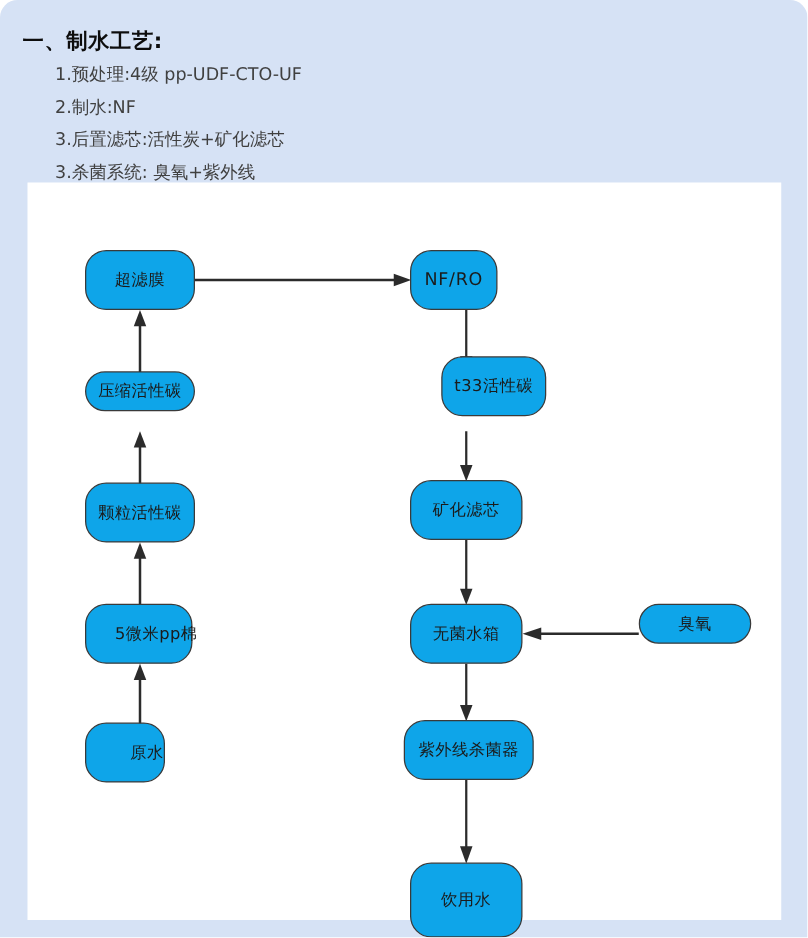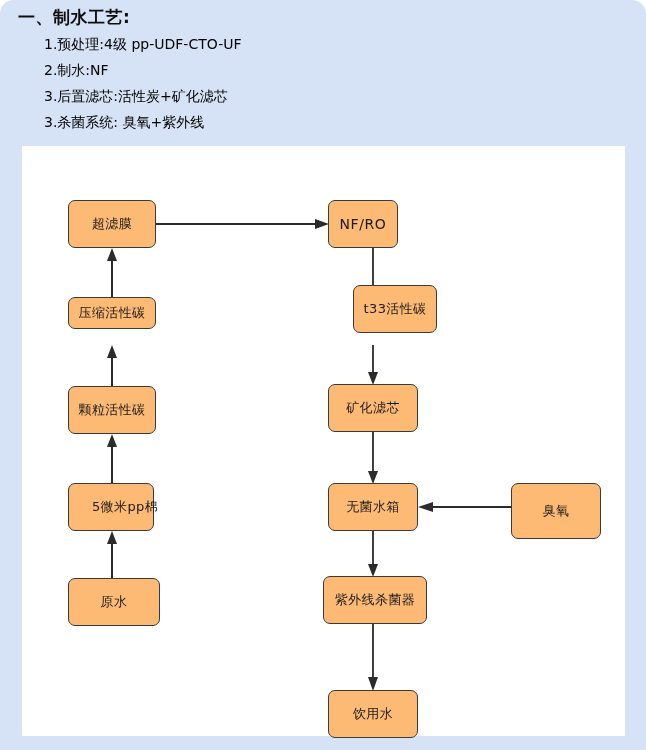--- a/index.html
+++ b/index.html
@@ -23,58 +23,58 @@
     border-top-right-radius: 14px;
     box-sizing: border-box;
     overflow: hidden;
   }
   
   .header {
     position: absolute;
     left: 0;
     top: 0;
     width: 646px;
-    padding-top: 6px;
+    padding-top: 22px;
   }
   .title {
     margin: 0 0 6px 18px;
     font-size: 17px;
     font-weight: bold;
     color: #0d0d0d;
     letter-spacing: 0.5px;
     line-height: 22px;
   }
   .spec-list {
     margin: 0;
     padding: 0;
     list-style: none;
   }
   .spec-list li {
     margin: 0 0 5px 44px;
     font-size: 14px;
-    color: #000000;
+    color: #404040;
     line-height: 21px;
     white-space: pre;
   }
   
   #canvas {
     position: absolute;
     left: 22px;
     top: 146px;
     width: 603px;
     height: 590px;
     background: #ffffff;
   }
   
   .node {
     position: absolute;
     box-sizing: border-box;
     border: 1.6px solid #3a3a3a;
-    border-radius: 7px;
-    background: #fdba74;
+    border-radius: 17px;
+    background: #0ea5e9;
     display: flex;
     align-items: center;
     justify-content: center;
     font-size: 13px;
     color: #1b1b1b;
     letter-spacing: 0.4px;
     white-space: nowrap;
   }
   .node.latin {
     font-size: 14px;
@@ -192,21 +192,21 @@
     </div>
 
     <div class="node" style="left:46px; top:240px; width:88px; height:48px;">
       <span>颗粒活性碳</span>
     </div>
 
     <div class="node" style="left:46px; top:337px; width:86px; height:48px;padding-left:28px;">
       <span>5微米pp棉</span>
     </div>
 
-    <div class="node" style="left:46px; top:432px; width:92px; height:48px;">
+    <div class="node" style="left:46px; top:432px; width:64px; height:48px;justify-content:flex-end;">
       <span>原水</span>
     </div>
 
     <div class="node latin" style="left:306px; top:54px; width:70px; height:48px;">
       <span>NF/RO</span>
     </div>
 
     <div class="node" style="left:306px; top:139px; width:84px; height:48px;margin-left:25px;">
       <span>t33活性碳</span>
     </div>
@@ -216,22 +216,22 @@
     </div>
 
     <div class="node" style="left:306px; top:238px; width:90px; height:48px;">
       <span>矿化滤芯</span>
     </div>
 
     <div class="node" style="left:301px; top:430px; width:104px; height:48px;">
       <span>紫外线杀菌器</span>
     </div>
 
-    <div class="node" style="left:306px; top:544px; width:90px; height:48px;">
+    <div class="node" style="left:306px; top:544px; width:90px; height:60px;">
       <span>饮用水</span>
     </div>
 
-    <div class="node" style="left:489px; top:337px; width:90px; height:56px;">
+    <div class="node" style="left:489px; top:337px; width:90px; height:32px;">
       <span>臭氧</span>
     </div>
 
   </div>
 </div>
 
 </body></html>

